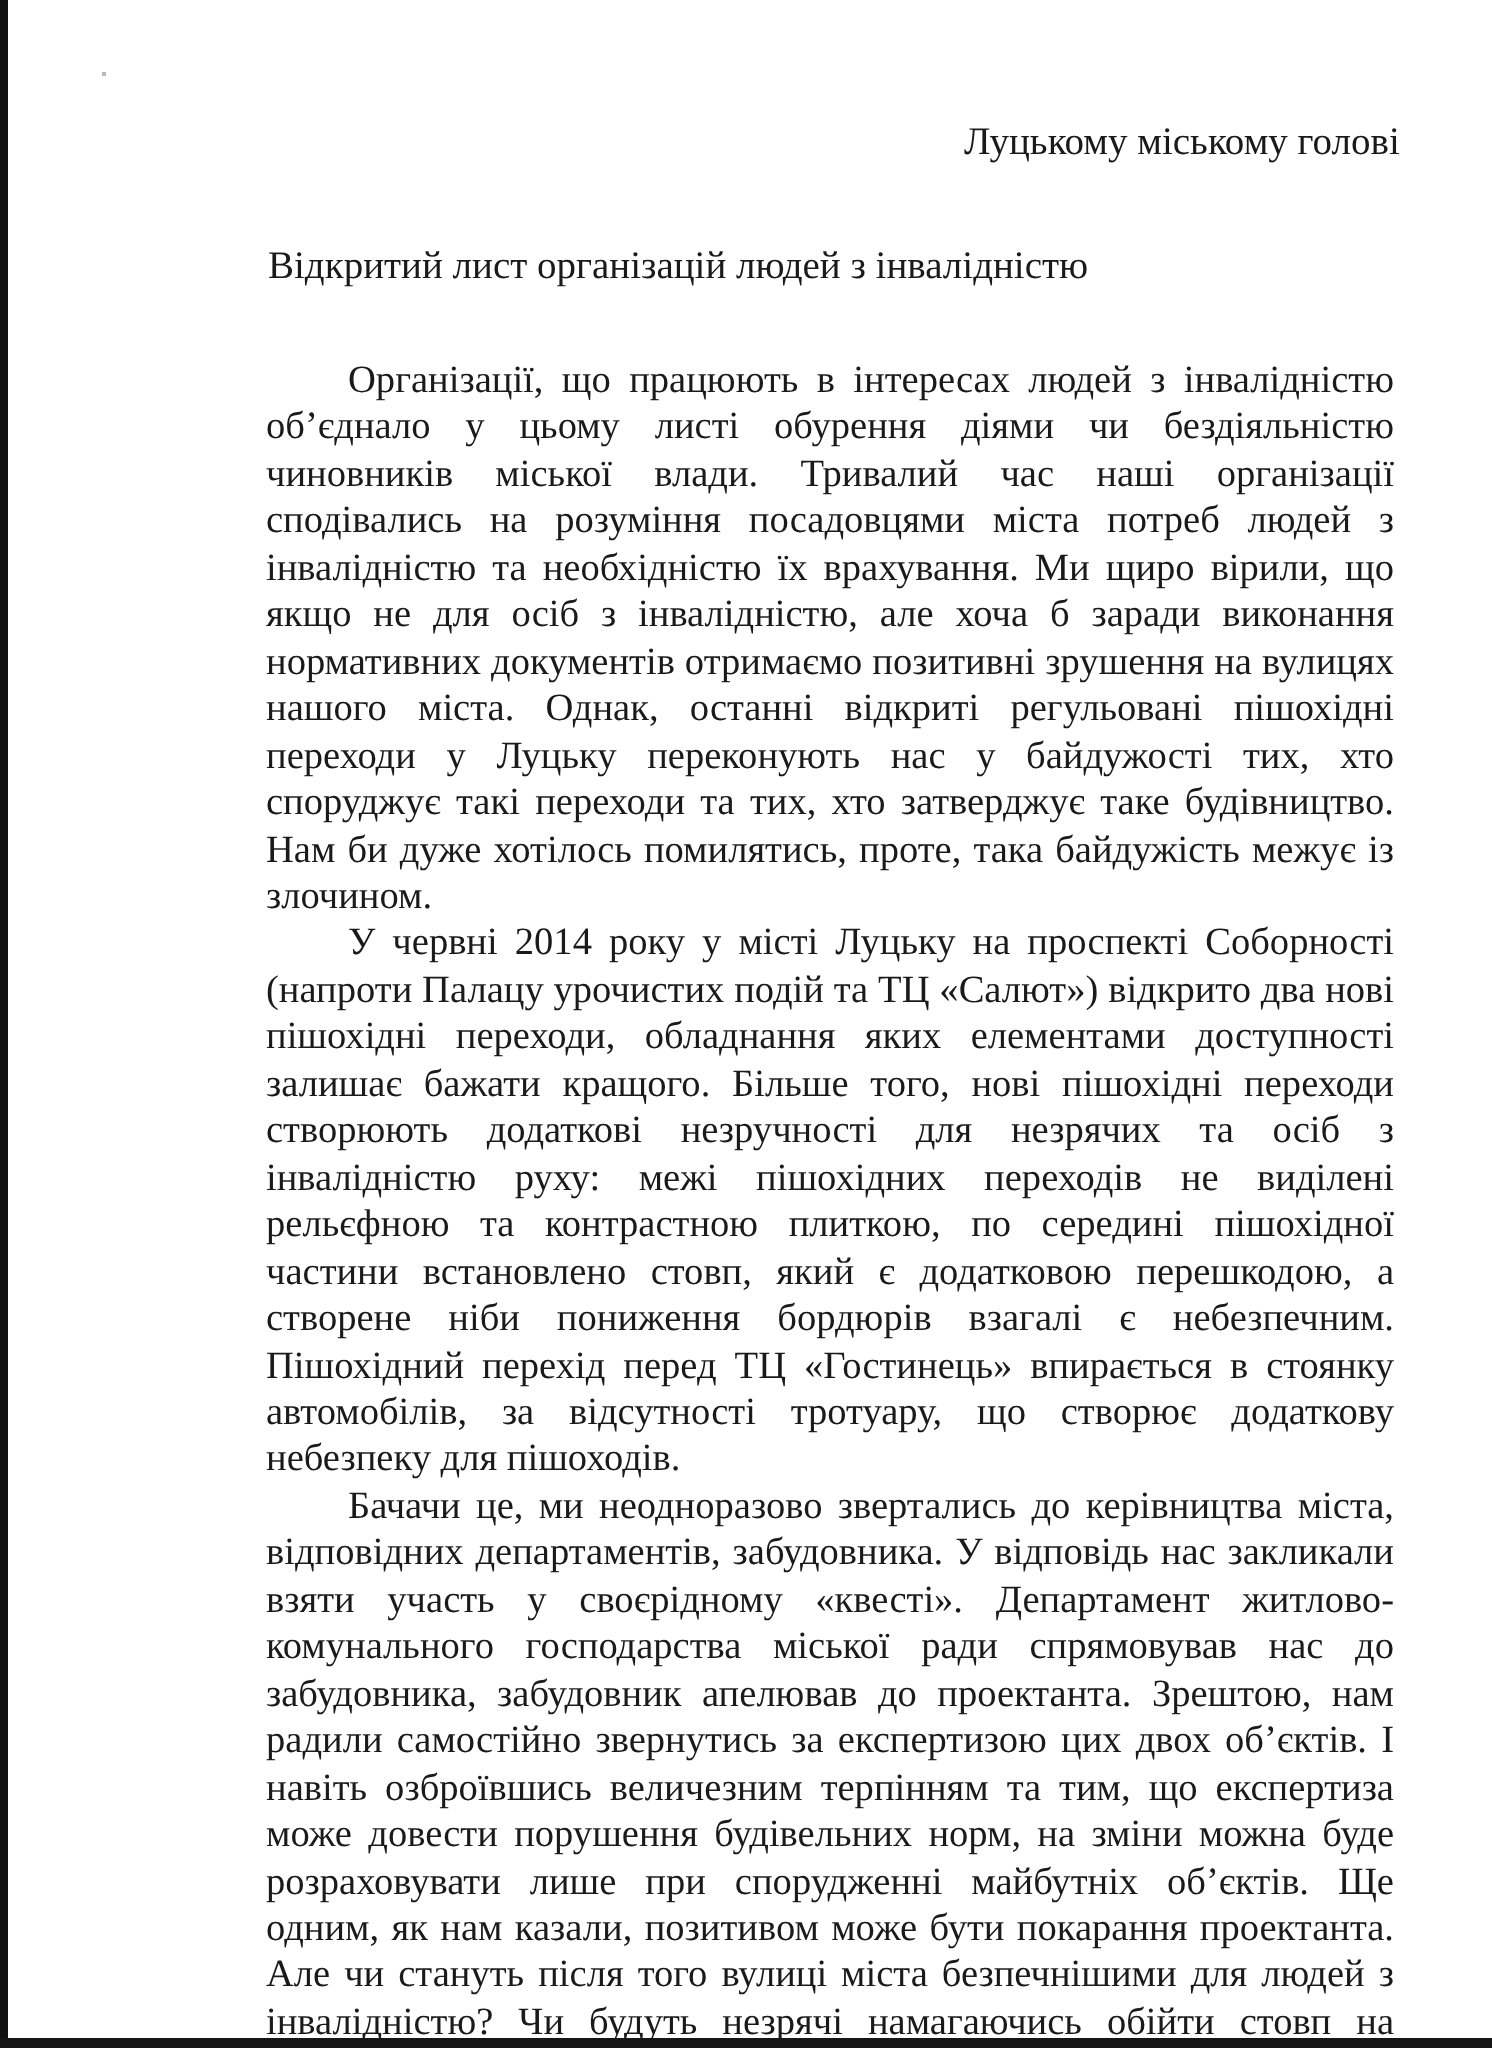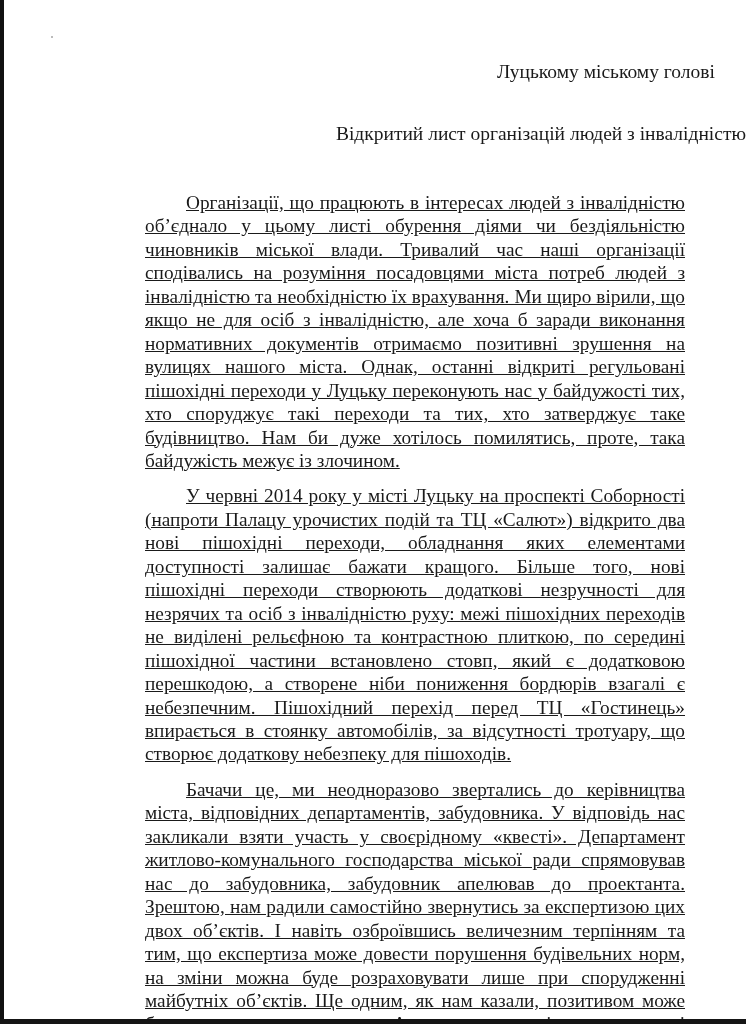--- a/index.html
+++ b/index.html
@@ -39,46 +39,45 @@
       height: 2px;
       background: #bbb;
     }
     .addressee {
       position: absolute;
       left: 482px;
       top: 60px;
       font-size: 19.5px;
       line-height: 23px;
     }
-    .addressee div { white-space: nowrap; margin-left: 15px; }
+    .addressee div { white-space: nowrap; }
     .title {
       position: absolute;
       left: 0;
       width: 746px;
       top: 122px;
-      text-align: right;
+      text-align: left;
       font-size: 19.5px;
       line-height: 24px;
       padding-left: 134px;
       box-sizing: border-box;
       white-space: nowrap;
     }
     .body-text {
       position: absolute;
       left: 133px;
       top: 179px;
       width: 564px;
       font-size: 19.3px;
       line-height: 23.45px;
       text-align: justify;
     }
     .body-text p {
-      margin: 12px;
+      margin: 0;
       text-indent: 41px;
-      text-decoration: underline;
     }
   </style>
 </head>
 <body>
 
 <div class="scan-left-edge"></div>
 <div class="scan-speck"></div>
 
 <div class="addressee">
   <div>Луцькому міському голові</div>

